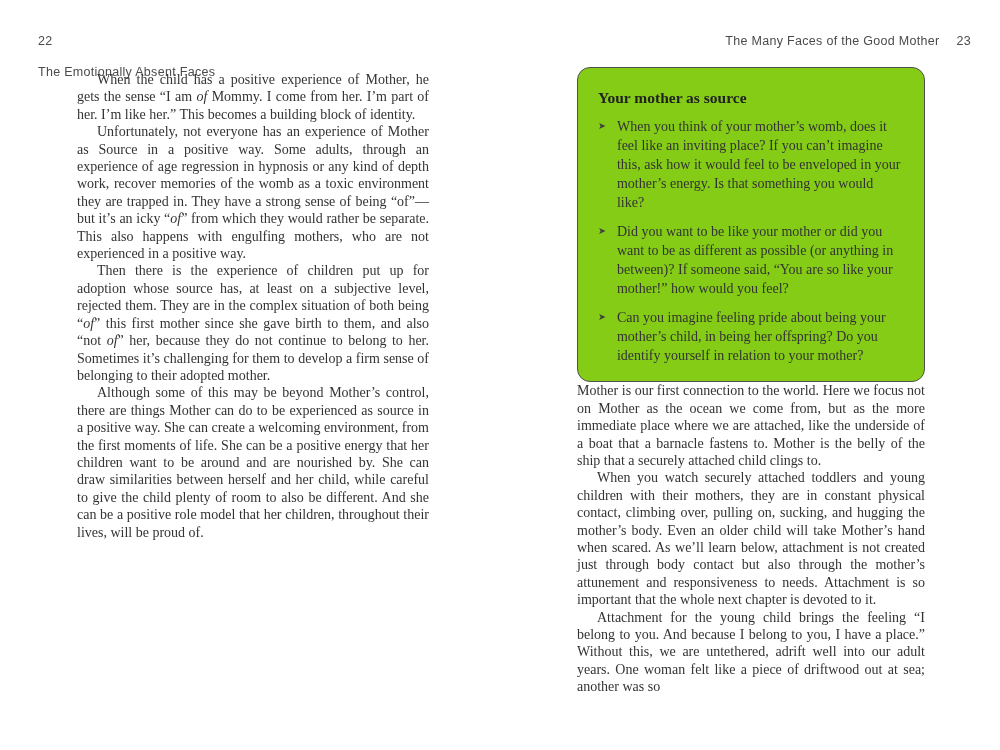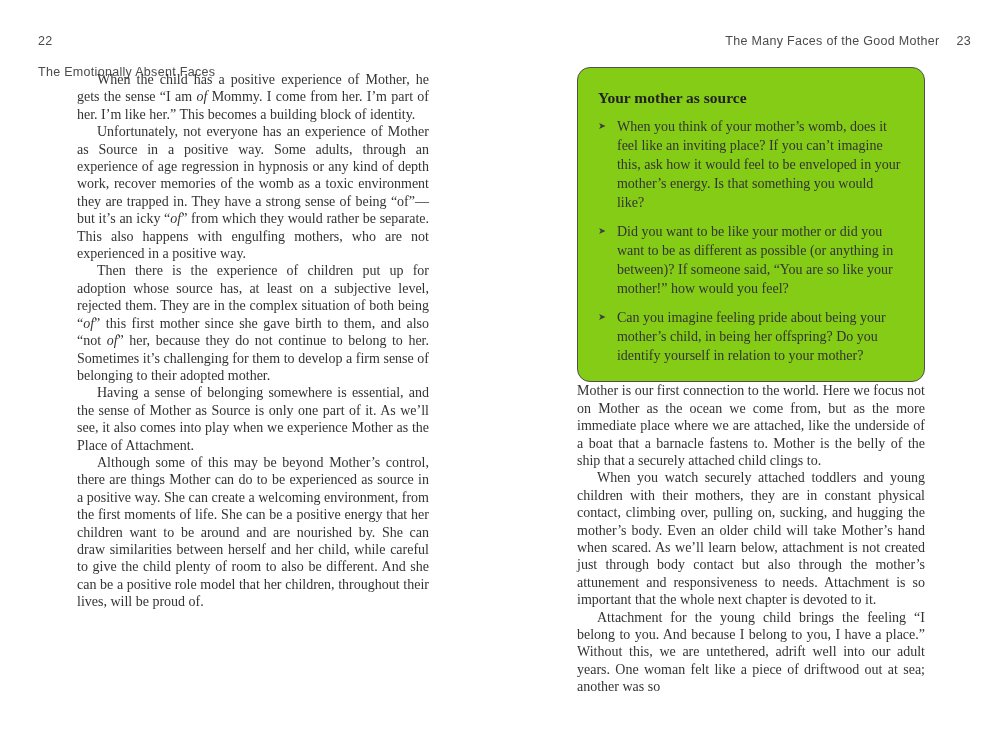--- a/index.html
+++ b/index.html
@@ -106,21 +106,20 @@
 
   <div class="running-head right">
     <span>The Many Faces of the Good Mother</span>
     <span>23</span>
   </div>
 
   <div class="text-col left">
     <p class="indent"><span>When the child has a positive experience of Mother, he gets the sense “I am </span><em>of</em><span> Mommy. I come from her. I’m part of her. I’m like her.” This becomes a building block of identity.</span></p>
     <p class="indent"><span>Unfortunately, not everyone has an experience of Mother as Source in a positive way. Some adults, through an experience of age regression in hypnosis or any kind of depth work, recover memories of the womb as a toxic environment they are trapped in. They have a strong sense of being “of”—but it’s an icky “</span><em>of</em><span>” from which they would rather be separate. This also happens with engulfing mothers, who are not experienced in a positive way.</span></p>
     <p class="indent"><span>Then there is the experience of children put up for adoption whose source has, at least on a subjective level, rejected them. They are in the complex situation of both being “</span><em>of</em><span>” this first mother since she gave birth to them, and also “not </span><em>of</em><span>” her, because they do not continue to belong to her. Sometimes it’s challenging for them to develop a firm sense of belonging to their adopted mother.</span></p>
-    <p class="indent"><span>Having a sense of belonging somewhere is essential, and the sense of Mother as Source is only one part of it. As we’ll see, it also comes into play when we experience Mother as the Place of Attachment.</span></p>
     <p class="indent"><span>Although some of this may be beyond Mother’s control, there are things Mother can do to be experienced as source in a positive way. She can create a welcoming environment, from the first moments of life. She can be a positive energy that her children want to be around and are nourished by. She can draw similarities between herself and her child, while careful to give the child plenty of room to also be different. And she can be a positive role model that her children, throughout their lives, will be proud of.</span></p>
   </div>
 
   <div class="text-col right">
 
     <div class="qbox">
       <h3 class="qbox-title">Your mother as source</h3>
 
       <div class="qbox-item">
         <span class="arrow">➤</span>

